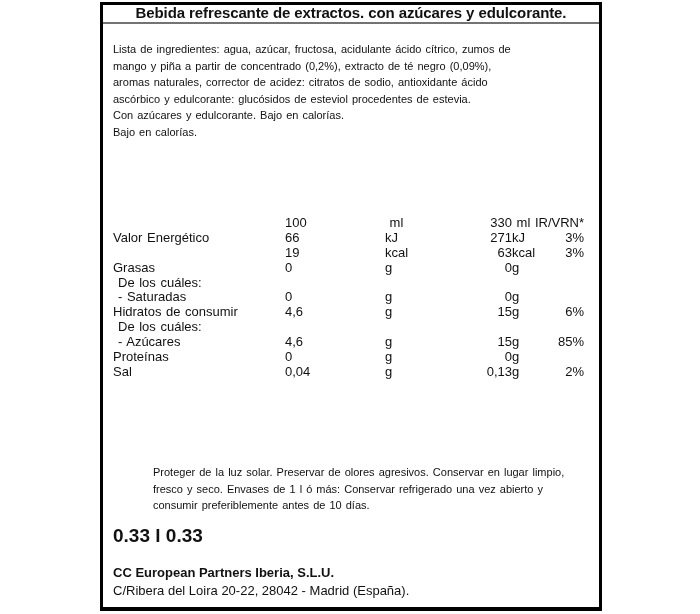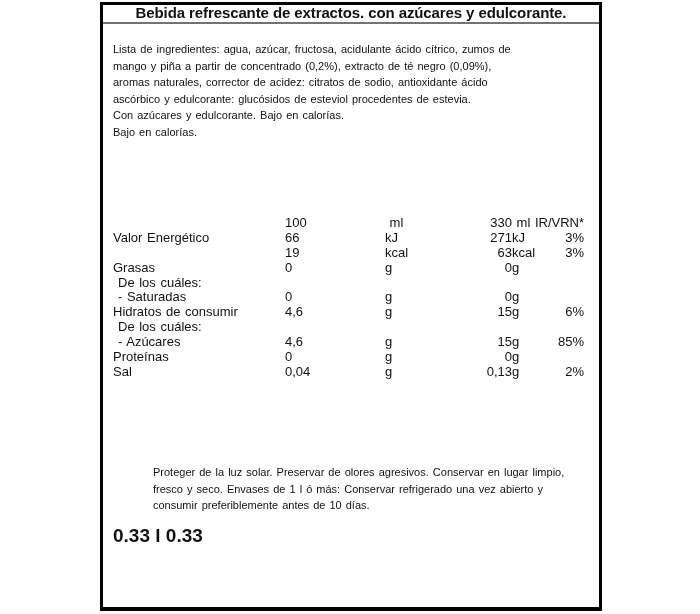--- a/index.html
+++ b/index.html
@@ -155,14 +155,18 @@
       <span class="cell pct">2%</span>
     </div>
   </div>
 
   <div class="para" id="storage">Proteger de la luz solar. Preservar de olores agresivos. Conservar en lugar limpio,
 fresco y seco. Envases de 1 l ó más: Conservar refrigerado una vez abierto y
 consumir preferiblemente antes de 10 días.</div>
 
   <div class="volume">0.33 l 0.33</div>
 
+  <div class="company">
+    <div class="name">CC European Partners Iberia, S.L.U.</div>
+    <div>C/Ribera del Loira 20-22, 28042 - Madrid (España).</div>
+  </div>
 
 </div>
 
 </body></html>

